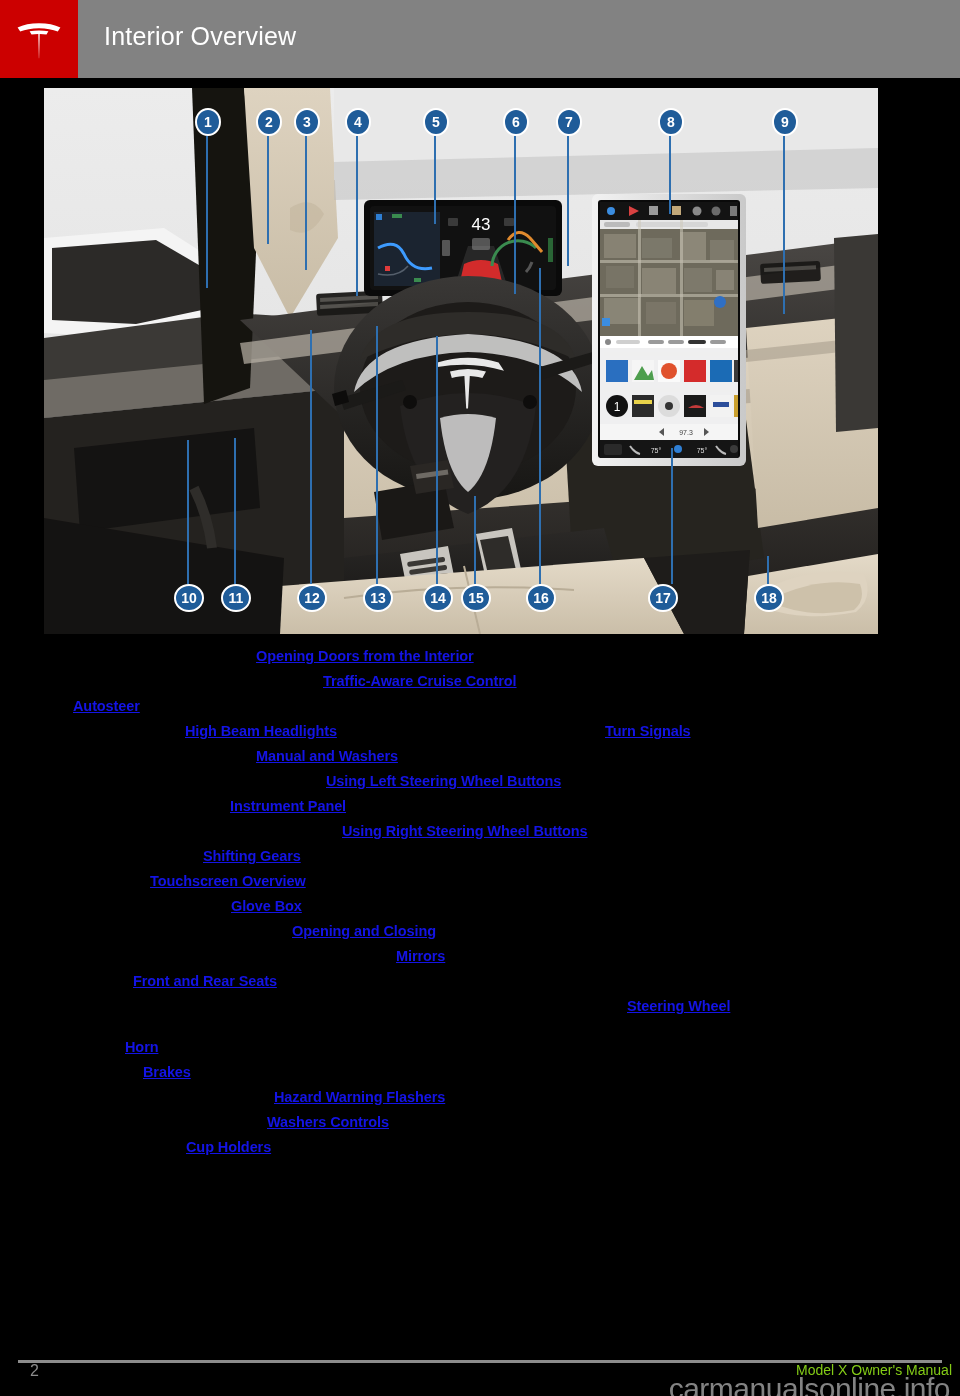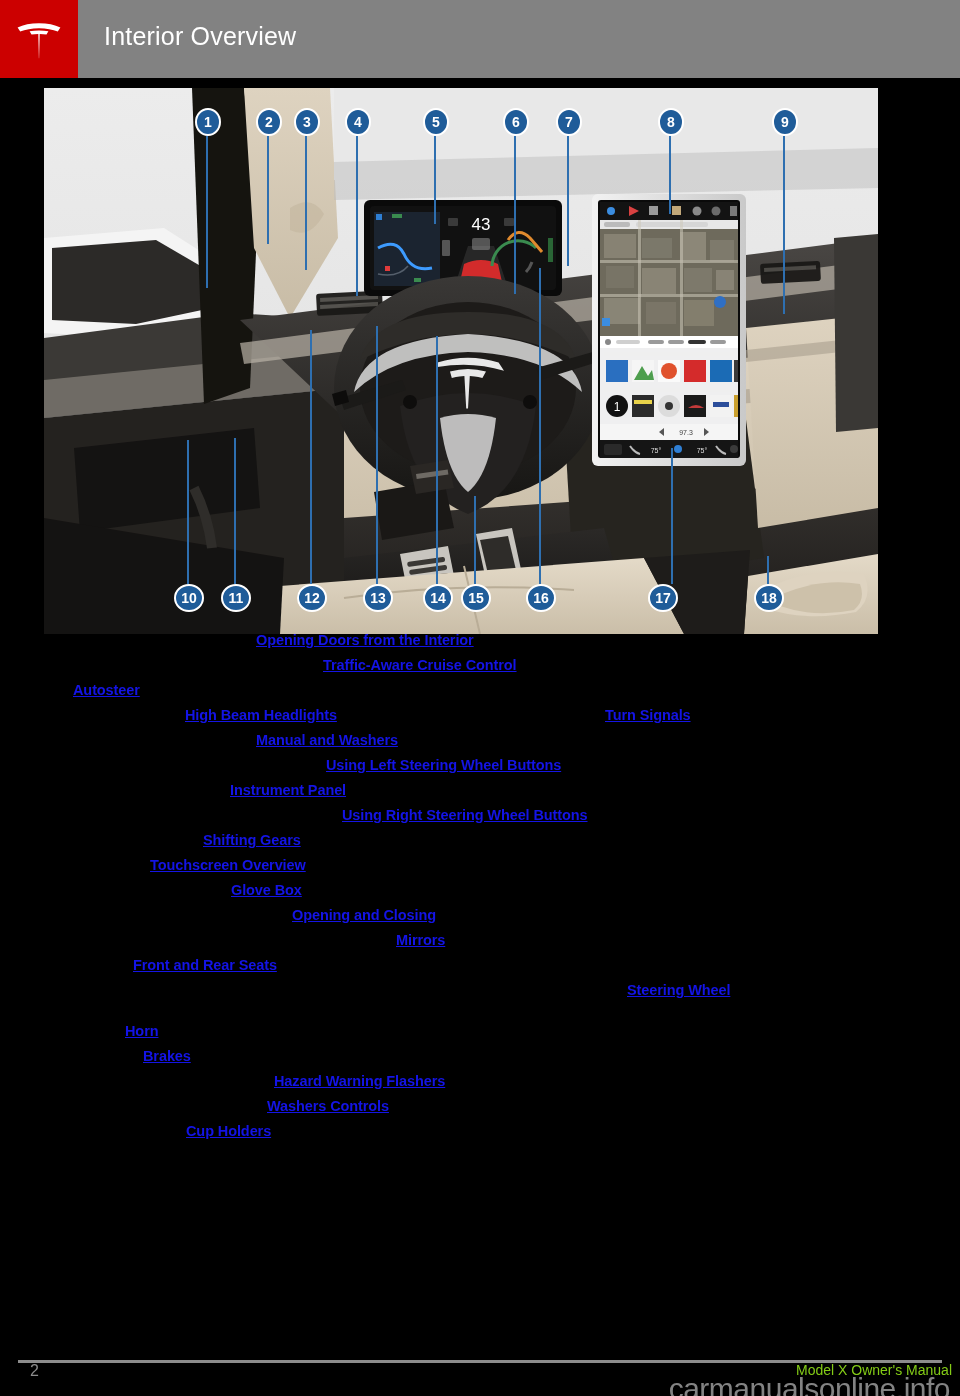--- a/index.html
+++ b/index.html
@@ -47,21 +47,21 @@
     display: flex; align-items: center; justify-content: center;
     line-height: 1;
     z-index: 6;
   }
   .callout.wide { width: 30px; }
   .leader {
     position: absolute; width: 2px; background: #2e6fb0; z-index: 5;
   }
 
   
-  .links { position: absolute; left: 0; top: 618px; width: 960px; height: 560px; padding-left: 34px; }
+  .links { position: absolute; left: 0; top: 634px; width: 960px; height: 560px; padding-left: 34px; }
   .lnk {
     position: absolute;
     color: #1414e6;
     font-weight: 700;
     font-size: 14.5px;
     white-space: nowrap;
     letter-spacing: -0.1px;
   }
 
   

